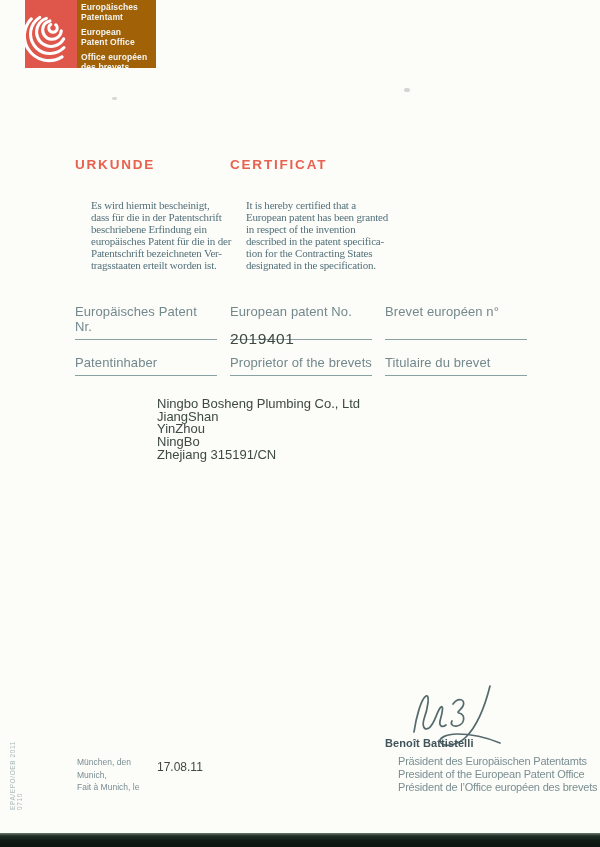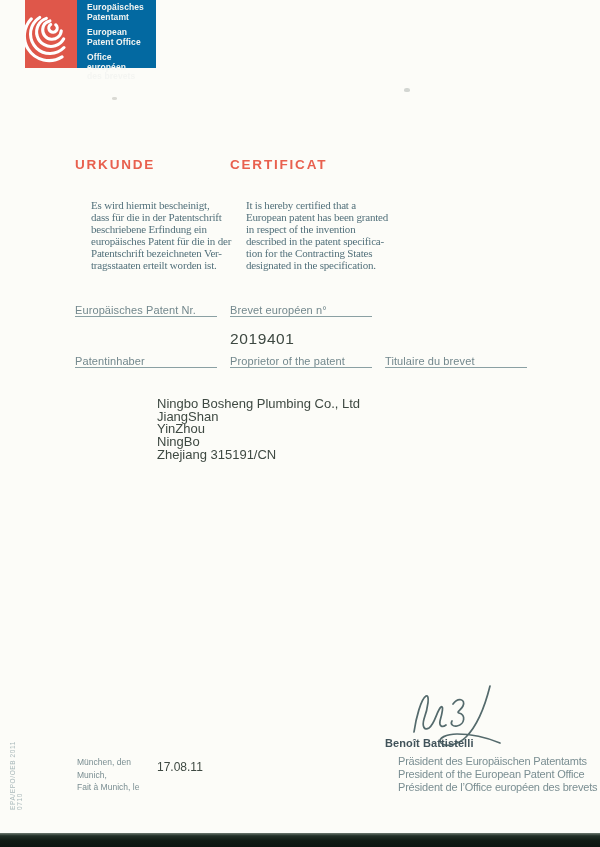--- a/index.html
+++ b/index.html
@@ -8,22 +8,22 @@
     background:#fcfcf8; overflow:hidden;
     font-family:"Liberation Sans", sans-serif;
     -webkit-font-smoothing:antialiased;
   }
 
   
   .logo { position:absolute; left:25px; top:0; display:flex; height:68px; }
   .logo-mark { width:52px; height:68px; background:#df574a; position:relative; }
   .logo-mark svg { position:absolute; left:0; top:0; }
   .logo-names {
-    width:79px; height:68px; background:#0369a1; color:#f4f5f2;
-    box-sizing:border-box; padding:3px 4px 0 10px;
+    width:79px; height:68px; background:#a16207; color:#f4f5f2;
+    box-sizing:border-box; padding:3px 4px 0 4px;
     font-size:8.5px; font-weight:bold; line-height:9.5px; letter-spacing:.1px;
   }
   .logo-names .org { margin-bottom:6px; white-space:pre-line; }
 
   
   .cols {
     position:absolute; left:75px; top:157px;
     display:grid; grid-template-columns:140px 140px 140px; column-gap:15px;
   }
   .col h2 {
@@ -36,22 +36,22 @@
   }
 
   
   .field-row {
     position:absolute; left:75px;
     display:grid; grid-template-columns:142px 142px 142px; column-gap:13px;
   }
   .field-row.row-patent-no { top:304px; }
   .field-row.row-holder    { top:355px; }
   .field-label {
-    font-size:11px; color:#73888d; letter-spacing:.1px;
-    border-bottom:1px solid #8aa0a3;
+    font-size:13px; color:#73888d; letter-spacing:.1px;
+    padding-bottom:5px; border-bottom:1px solid #8aa0a3;
   }
 
   
   .typed { color:#3e4942; }
   .patent-number {
     position:absolute; left:230px; top:330px;
     font-size:15.5px; letter-spacing:.6px;
   }
   .holder-address {
     position:absolute; left:157px; top:398px;
@@ -139,28 +139,29 @@
 European patent has been granted
 in respect of the invention
 described in the patent specifica-
 tion for the Contracting States
 designated in the specification.</p>
     </div>
   </div>
 
   <div class="field-row row-patent-no">
     <div class="field-label">Europäisches Patent Nr.</div>
+    <div class="field-label">European patent No.</div>
     <div class="field-label">Brevet européen n°</div>
   </div>
 
   <div class="patent-number typed">2019401</div>
 
   <div class="field-row row-holder">
     <div class="field-label">Patentinhaber</div>
-    <div class="field-label">Proprietor of the patent</div>
+    <div class="field-label">Proprietor of the brevets</div>
     <div class="field-label">Titulaire du brevet</div>
   </div>
 
   <div class="holder-address typed">Ningbo Bosheng Plumbing Co., Ltd
 JiangShan
 YinZhou
 NingBo
 Zhejiang 315191/CN</div>
 
   <svg class="signature-svg" width="115" height="78" viewBox="0 0 115 78">

